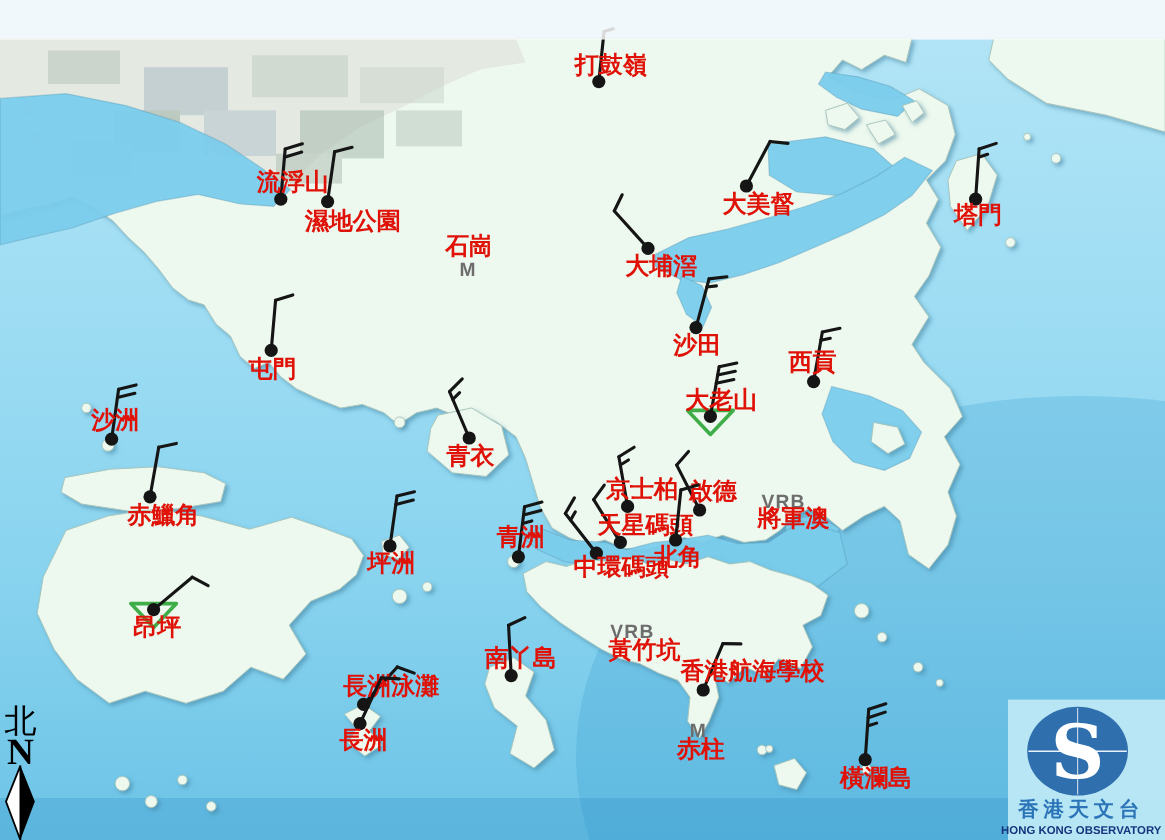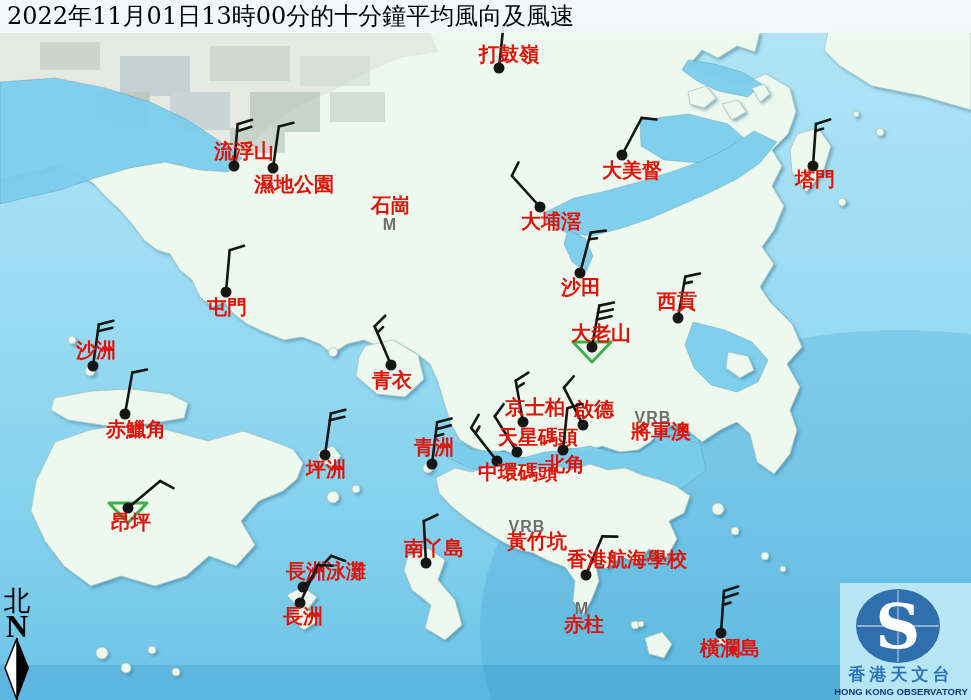--- a/index.html
+++ b/index.html
@@ -363,14 +363,13 @@
     <ellipse cx="898" cy="626" rx="42" ry="37" fill="#2f6fae"></ellipse>
     <line x1="857" y1="626" x2="939" y2="626" stroke="#ffffff" stroke-width="1.2" opacity="0.9"></line>
     <line x1="898" y1="590" x2="898" y2="662" stroke="#ffffff" stroke-width="1" opacity="0.7"></line>
     <text class="logo-s" x="898" y="648">S</text>
     <text class="logo-zh" x="901" y="680">香港天文台</text>
     <text class="logo-en" x="901" y="695">HONG KONG OBSERVATORY</text>
   </g>
 </svg>
 
 <div id="title-bar"></div>
-<div id="title">2022年11月01日13時00分的十分鐘平均風向及風速</div>
 </div>
 
 </body></html>

